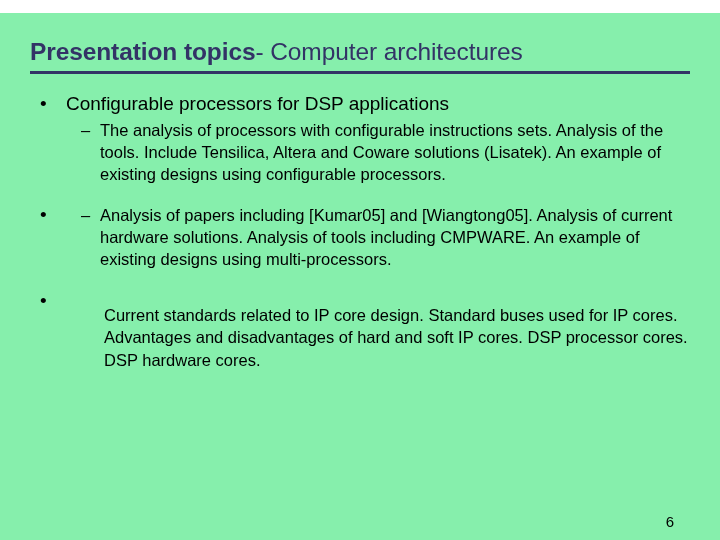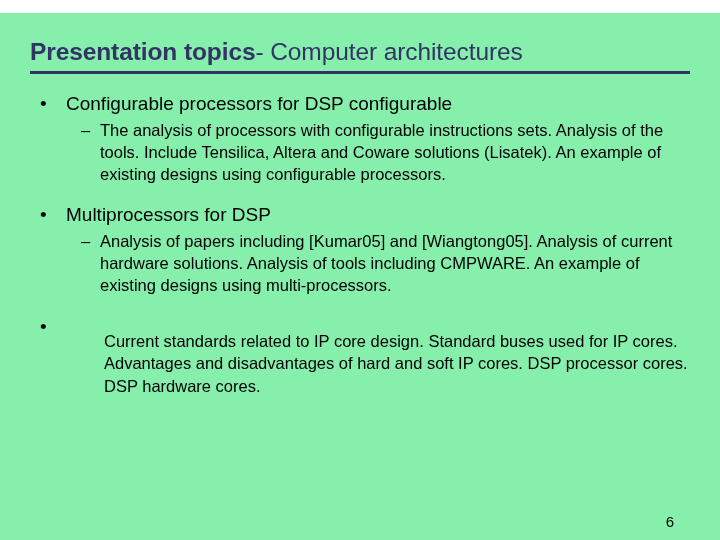--- a/index.html
+++ b/index.html
@@ -123,33 +123,32 @@
 
   <div class="title-block">
     <div class="slide-title"><span class="t-strong">Presentation topics</span><span class="t-light">- Computer architectures</span></div>
     <div class="title-rule"></div>
   </div>
 
   <div class="body">
 
     <div class="lvl1">
       <span class="bullet-dot">•</span>
-      <span>Configurable processors for DSP configurable</span>
+      <span>Configurable processors for DSP applications</span>
     </div>
 
     <div class="lvl2">
       <span class="bullet-dash">–</span>
       <span>The analysis of processors with configurable instructions sets. Analysis of the tools. Include Tensilica, Altera and Coware solutions (Lisatek). An example of existing designs using configurable processors.</span>
     </div>
 
     <div class="gap-a"></div>
 
     <div class="lvl1">
       <span class="bullet-dot">•</span>
-      <span>Multiprocessors for DSP</span>
     </div>
 
     <div class="lvl2">
       <span class="bullet-dash">–</span>
       <span>Analysis of papers including [Kumar05] and [Wiangtong05]. Analysis of current hardware solutions. Analysis of tools including CMPWARE. An example of existing designs using multi-processors.</span>
     </div>
 
     <div class="gap-b"></div>
 
     <div class="lvl1">

